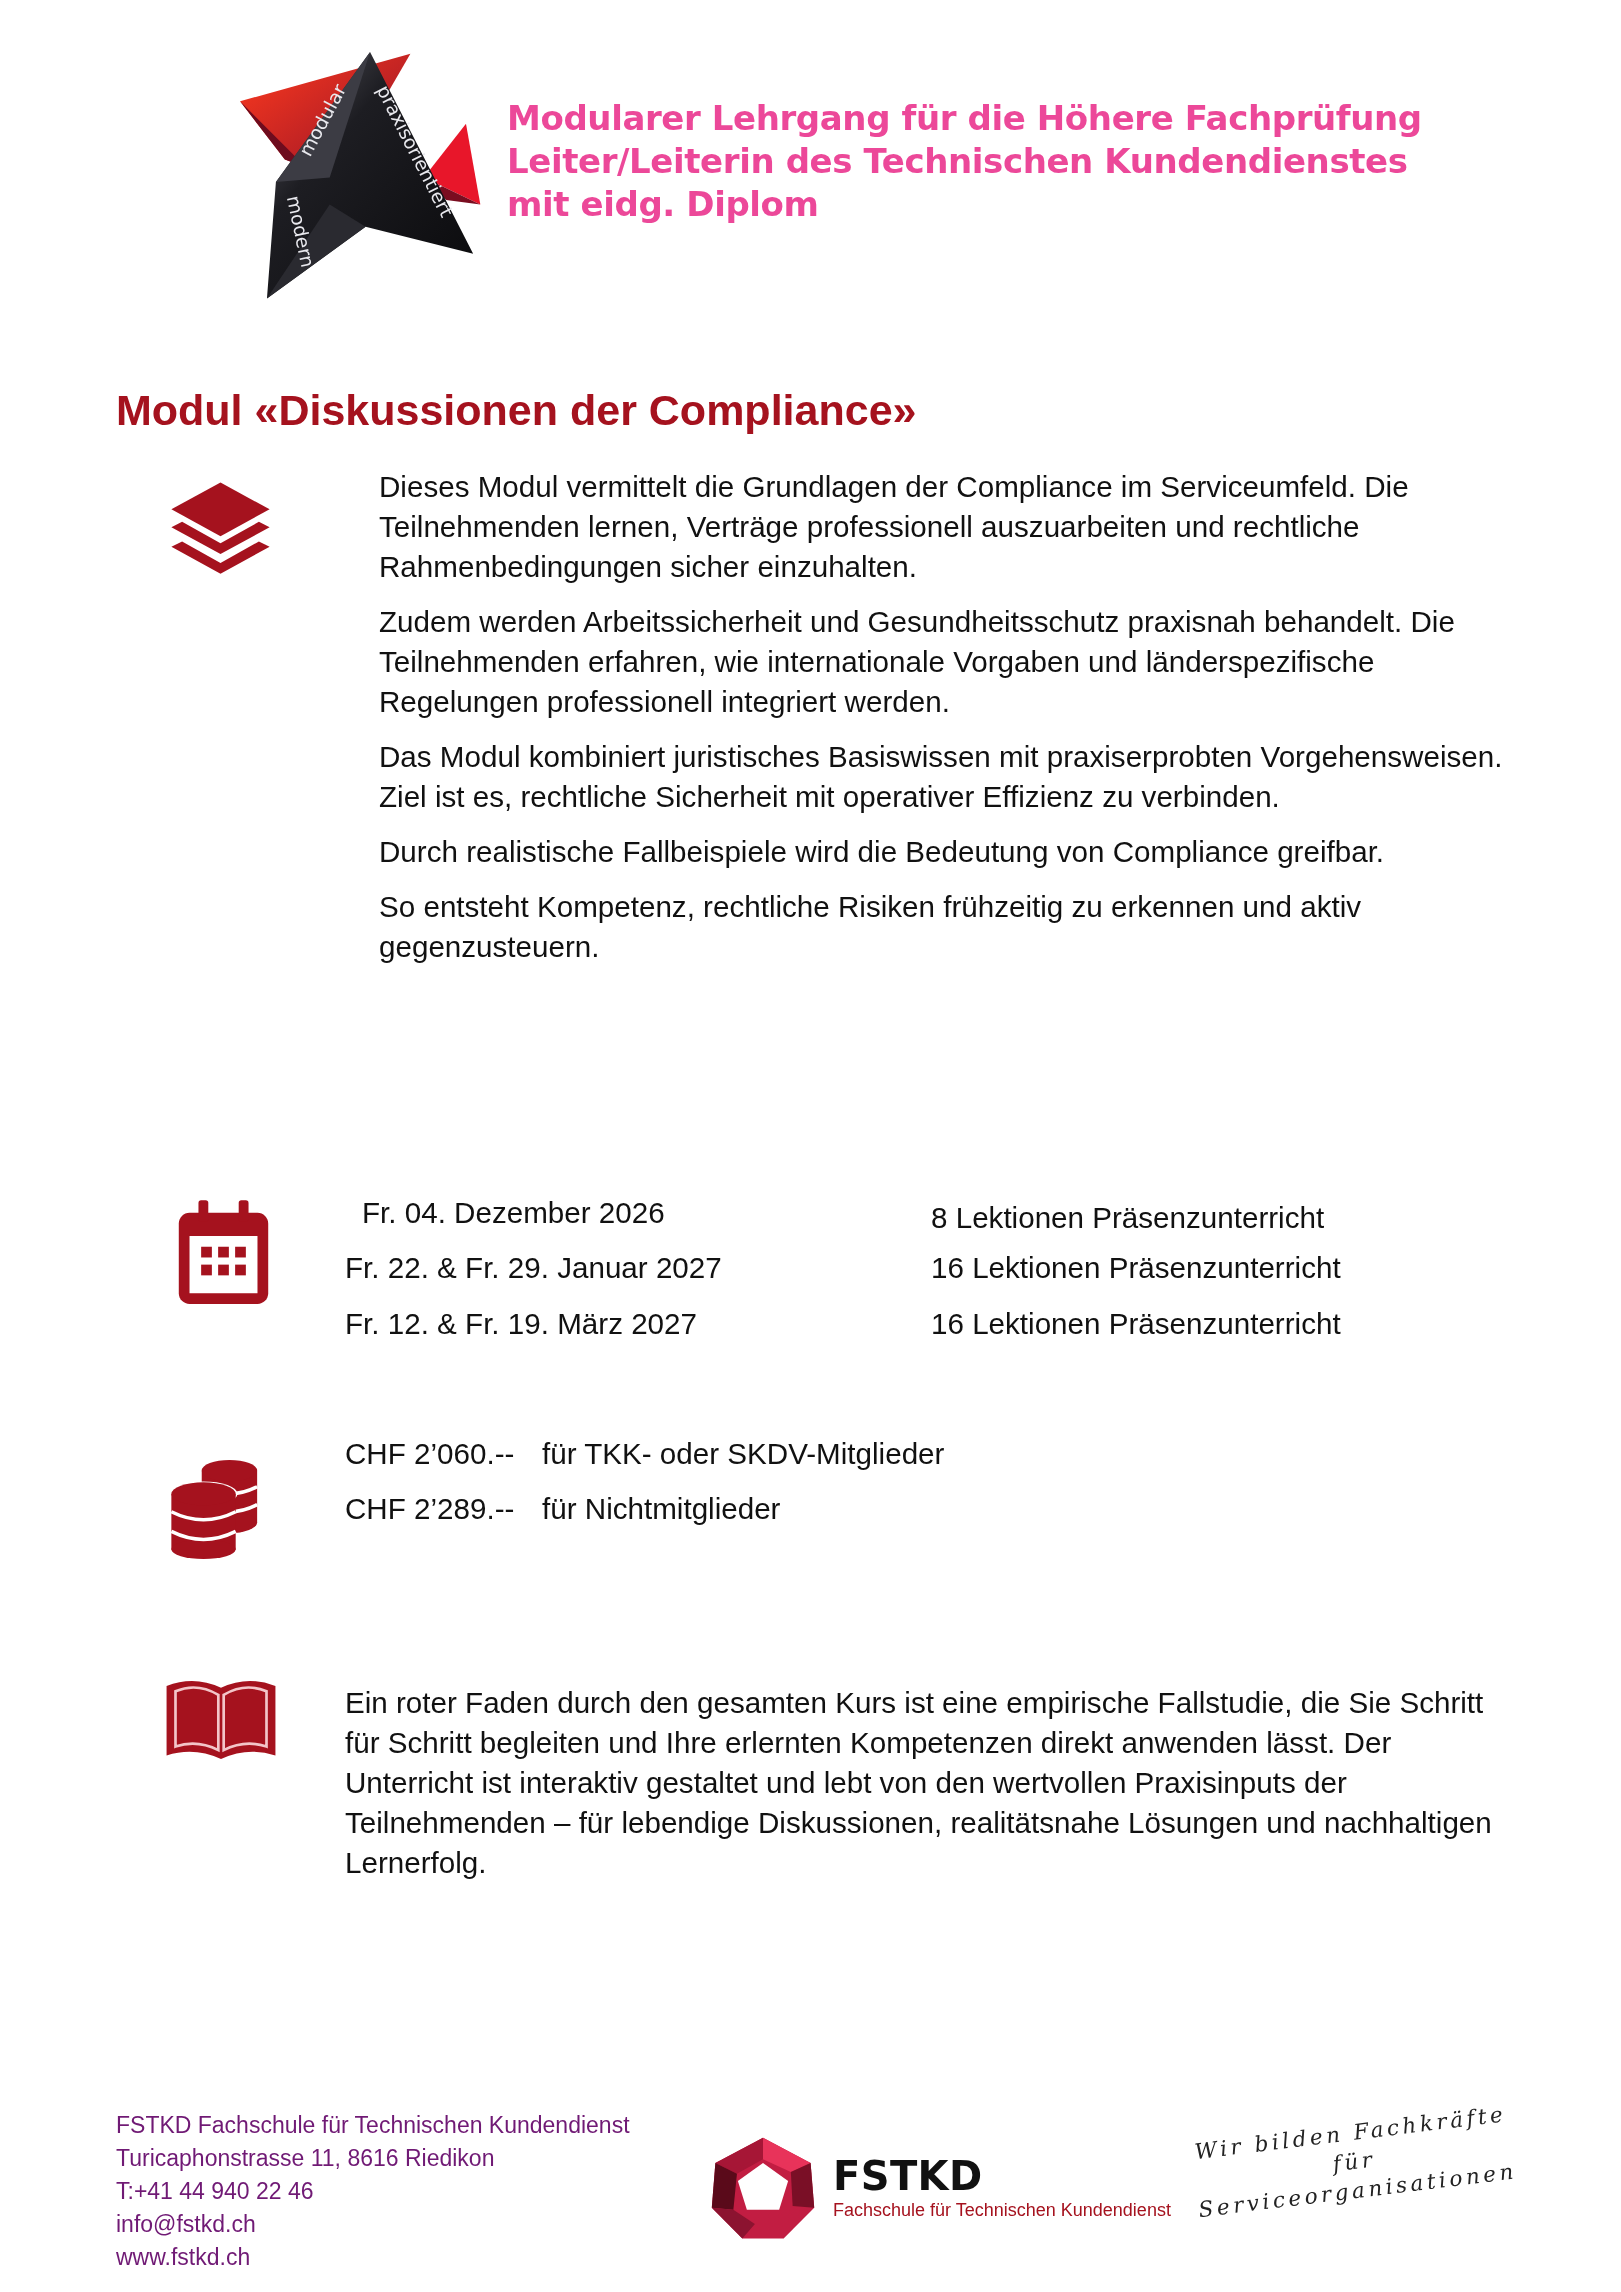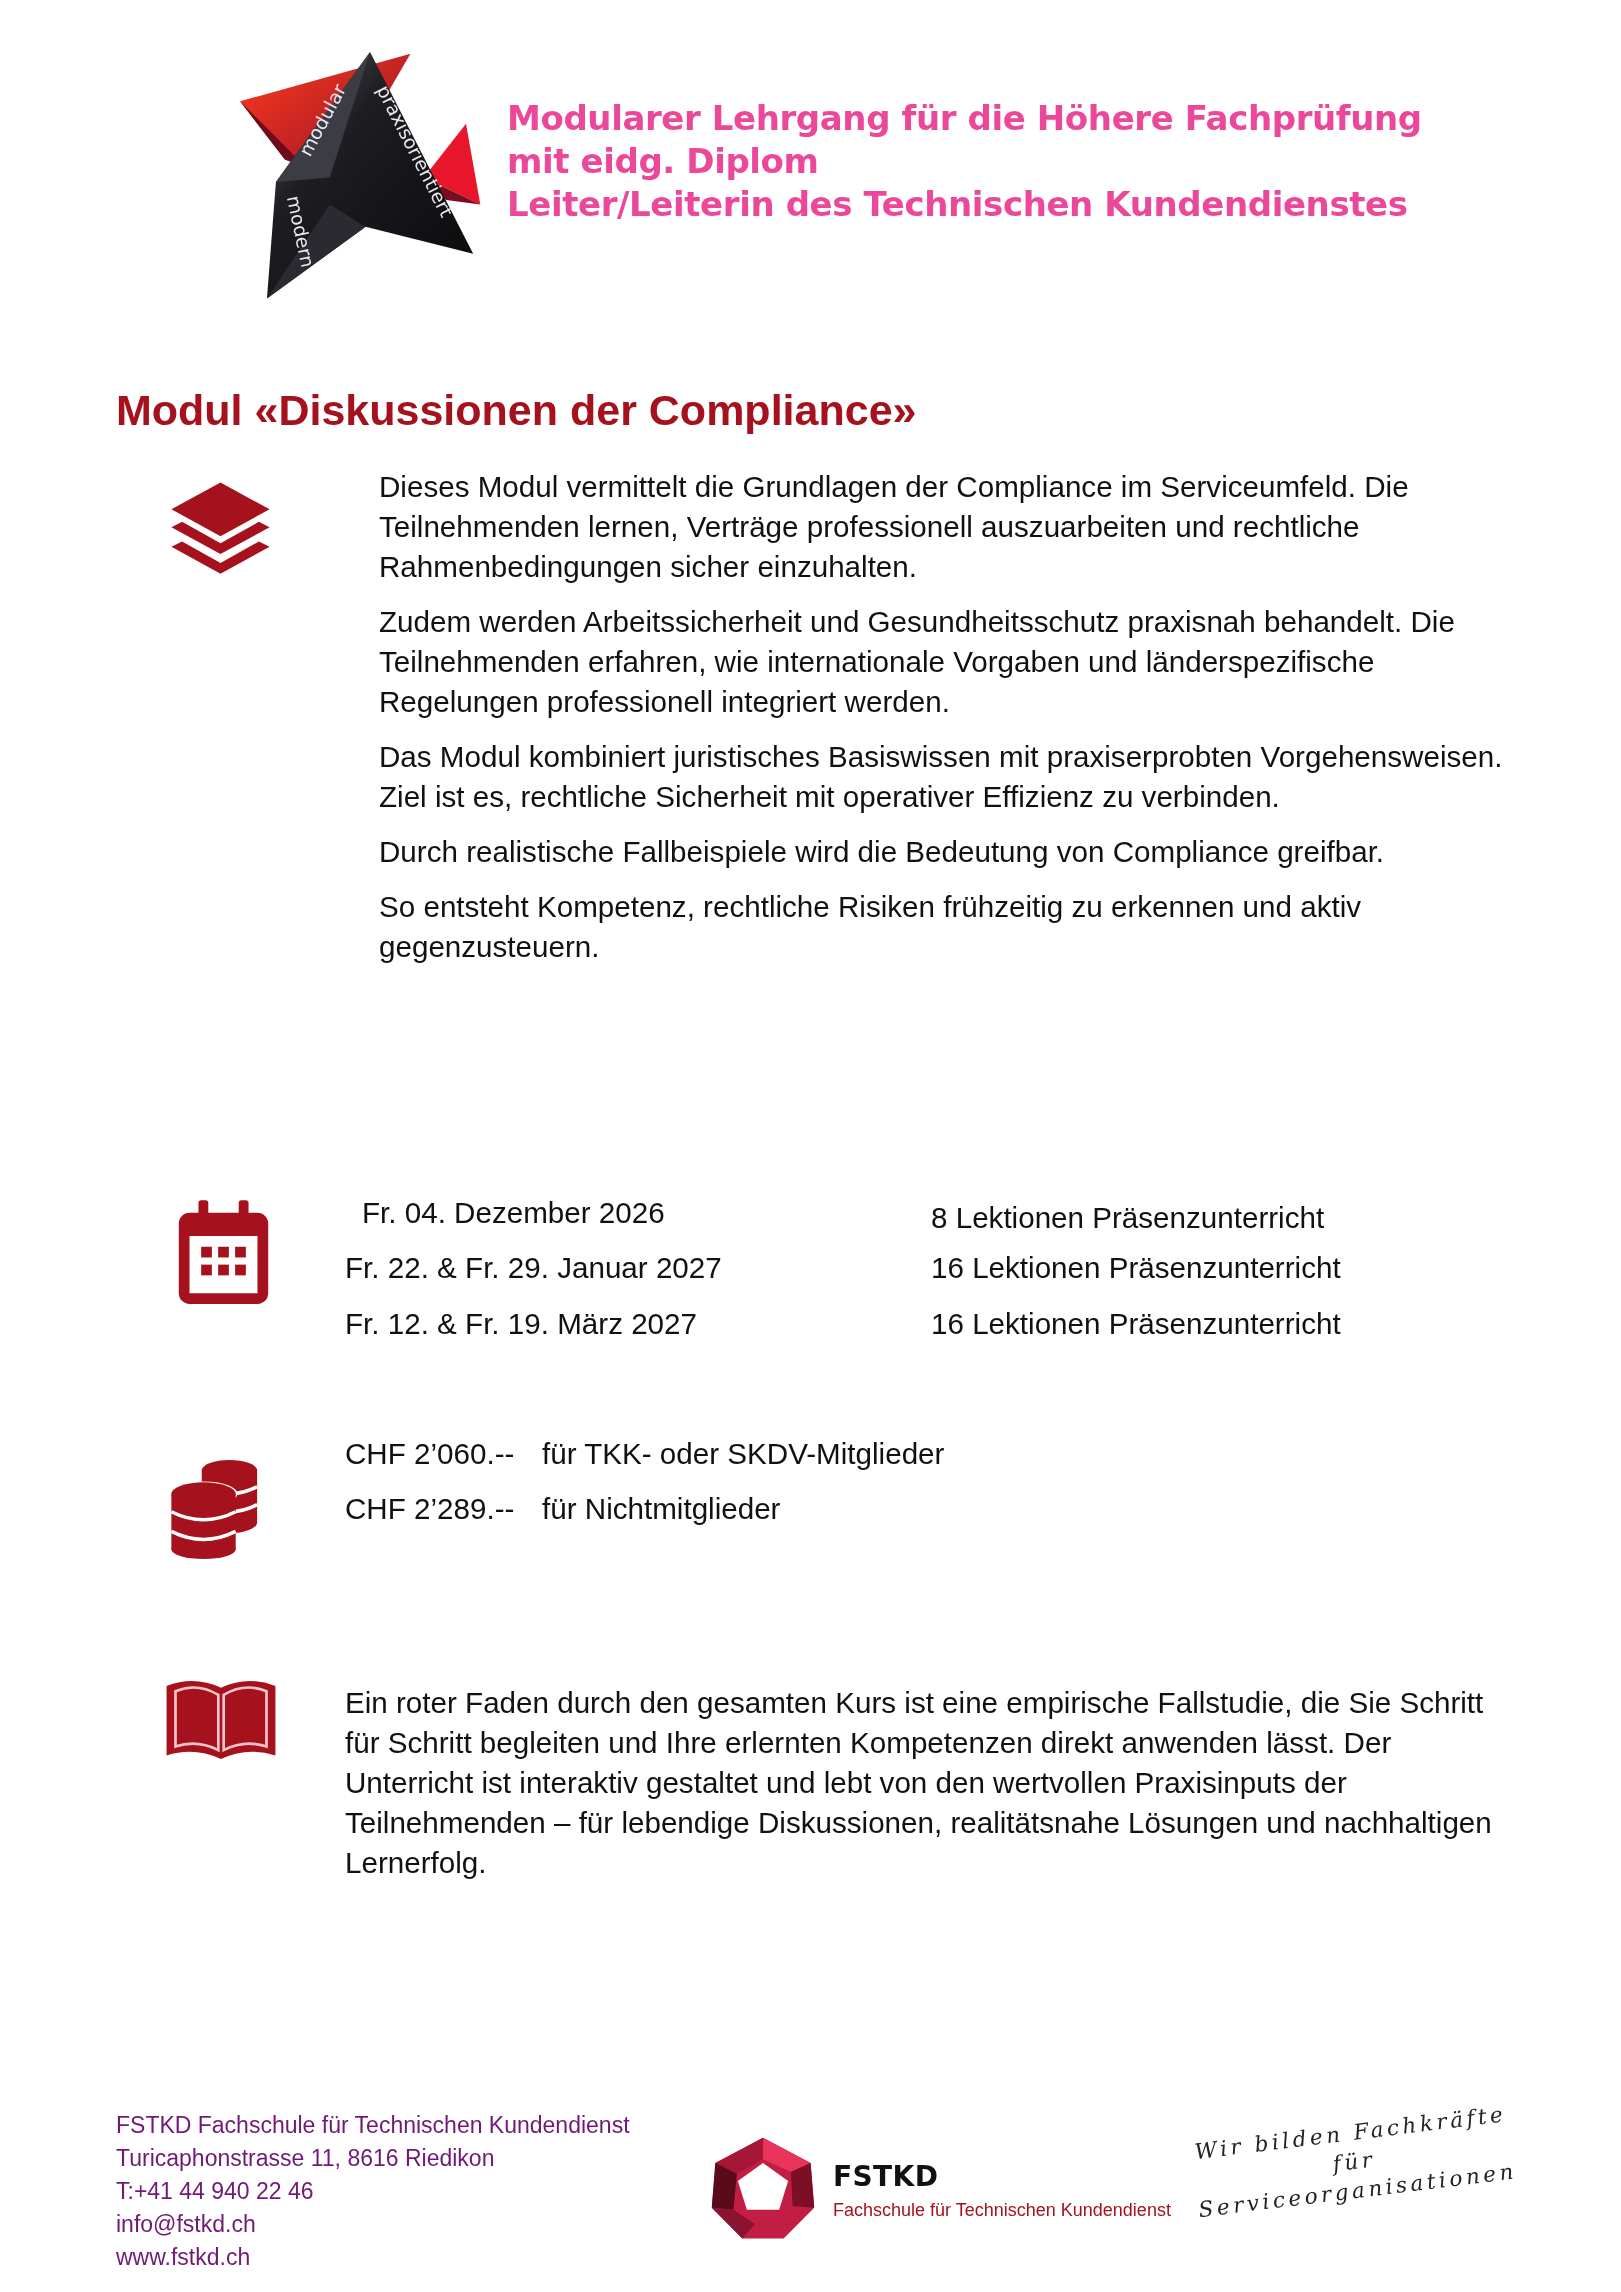--- a/index.html
+++ b/index.html
@@ -20,21 +20,21 @@
   .body-text { font-size: 29.6px; line-height: 40px; color: #111; }
   .desc-block { left: 345px; top: 467px; width: 1155px; margin-left: 34px; }
   .desc-block p { margin: 0 0 15px 0; }
 
   .row { position: absolute; font-size: 29.6px; line-height: 36px; white-space: nowrap; color: #111; }
 
   .footer-addr { left: 116px; top: 2109px; font-size: 23px; line-height: 33px; color: #701a75; }
   .footer-addr div { white-space: nowrap; }
 
   .fstkd-name { left: 833px; top: 2157px; font-family: "DejaVu Sans", sans-serif; font-weight: bold;
-    font-size: 28px; line-height: 39px; color: #111; letter-spacing: 0.4px; }
+    font-size: 40px; line-height: 39px; color: #111; letter-spacing: 0.4px; }
   .fstkd-sub { left: 833px; top: 2200px; font-size: 18px; line-height: 21.5px; color: #A5121E; white-space: nowrap; }
 
   .tagline { left: 1180px; top: 2139px; width: 340px; height: 107px;
     transform: rotate(-7deg); transform-origin: left top;
     font-family: "DejaVu Serif", serif; font-style: italic; font-size: 21.5px; line-height: 29px;
     letter-spacing: 3.6px; color: #222; text-align: center; }
   .tagline div { white-space: nowrap; }
 </style>
 </head>
 <body>
@@ -66,22 +66,22 @@
     <text x="0" y="0" transform="translate(162,52) rotate(63)" fill="#e9e9ee" font-family="DejaVu Sans, sans-serif" font-size="21">praxisorientiert</text>
     <text x="0" y="0" transform="translate(62,172) rotate(78)" fill="#e9e9ee" font-family="DejaVu Sans, sans-serif" font-size="21">modern</text>
   </svg>
   
   
   
 </div>
 
 <div class="abs header-title">
   <div>Modularer Lehrgang für die Höhere Fachprüfung</div>
+  <div>Leiter/Leiterin des Technischen Kundendienstes</div>
   <div>mit eidg. Diplom</div>
-  <div>Leiter/Leiterin des Technischen Kundendienstes</div>
 </div>
 
 <div class="abs page-title">Modul «Diskussionen der Compliance»</div>
 
 <div class="icon" style="left:166px; top:479px; width:109px; height:100px;">
   <svg width="109" height="100" viewBox="0 0 122 112">
     <polygon points="61,4 116,34 61,64 6,34" fill="#A5121E"></polygon>
     <polygon points="6,54 18,48 61,72 104,48 116,54 61,84" fill="#A5121E"></polygon>
     <polygon points="6,76 18,70 61,94 104,70 116,76 61,106" fill="#A5121E"></polygon>
   </svg>

